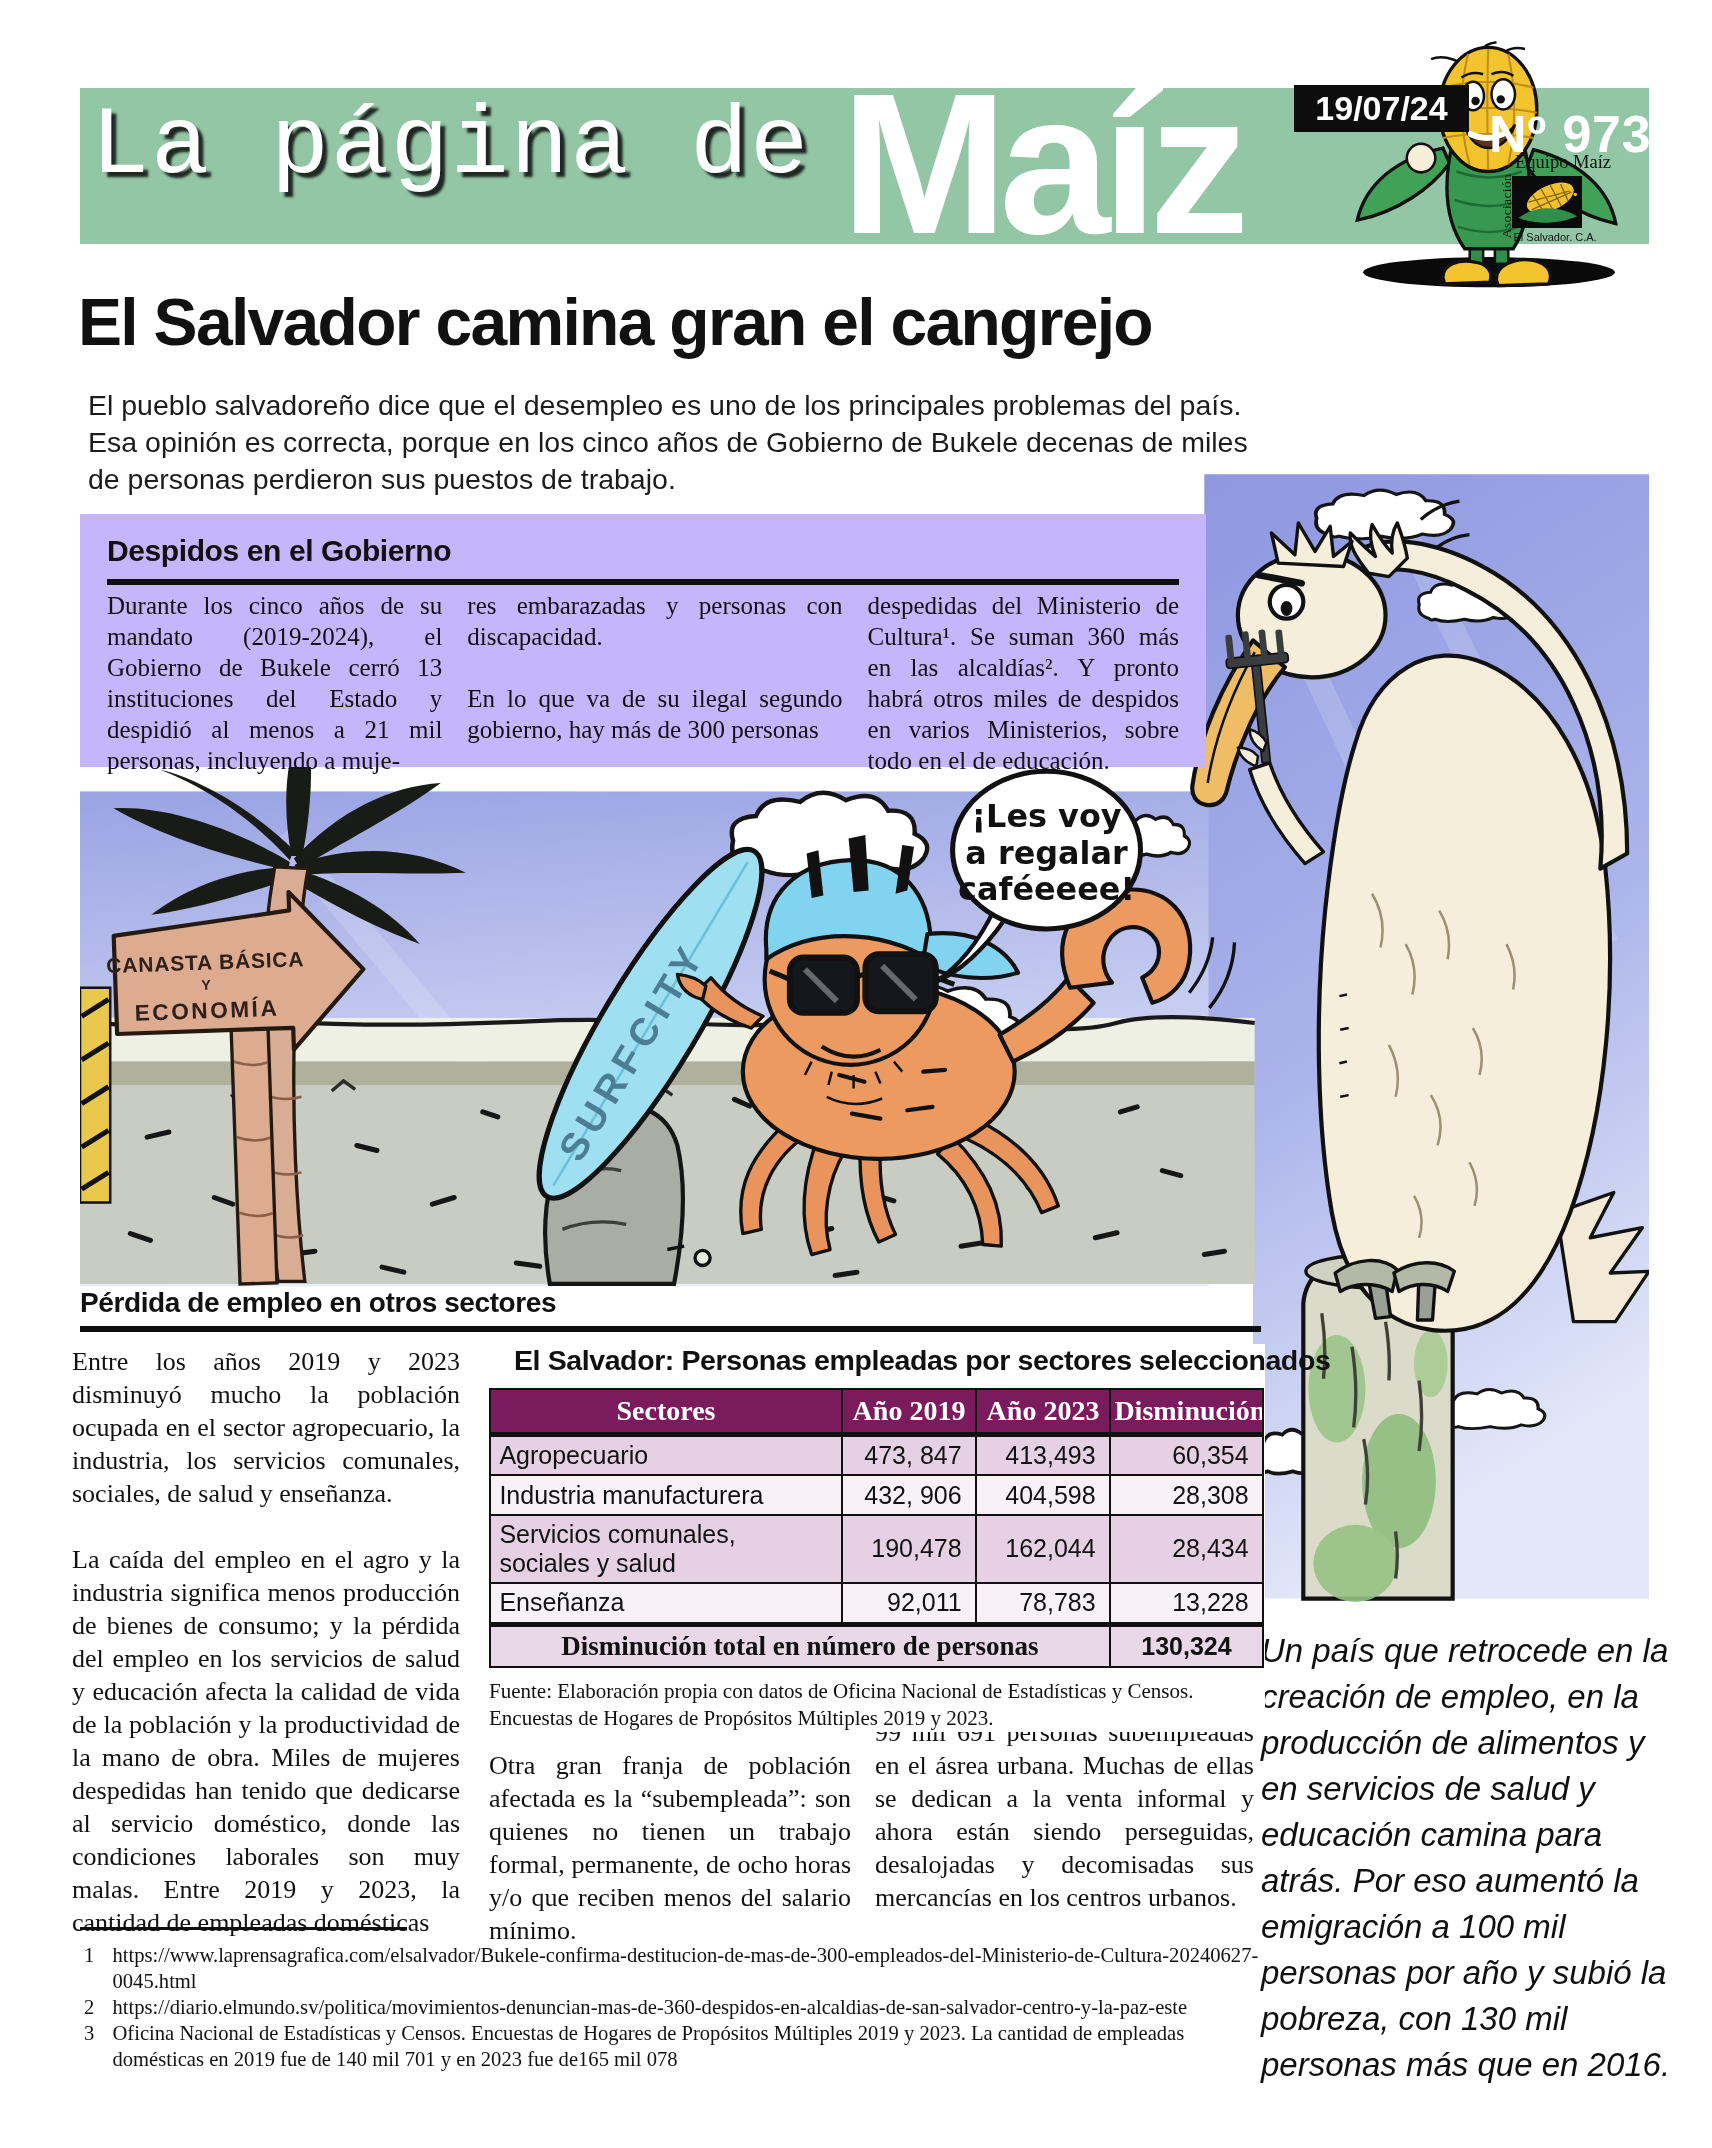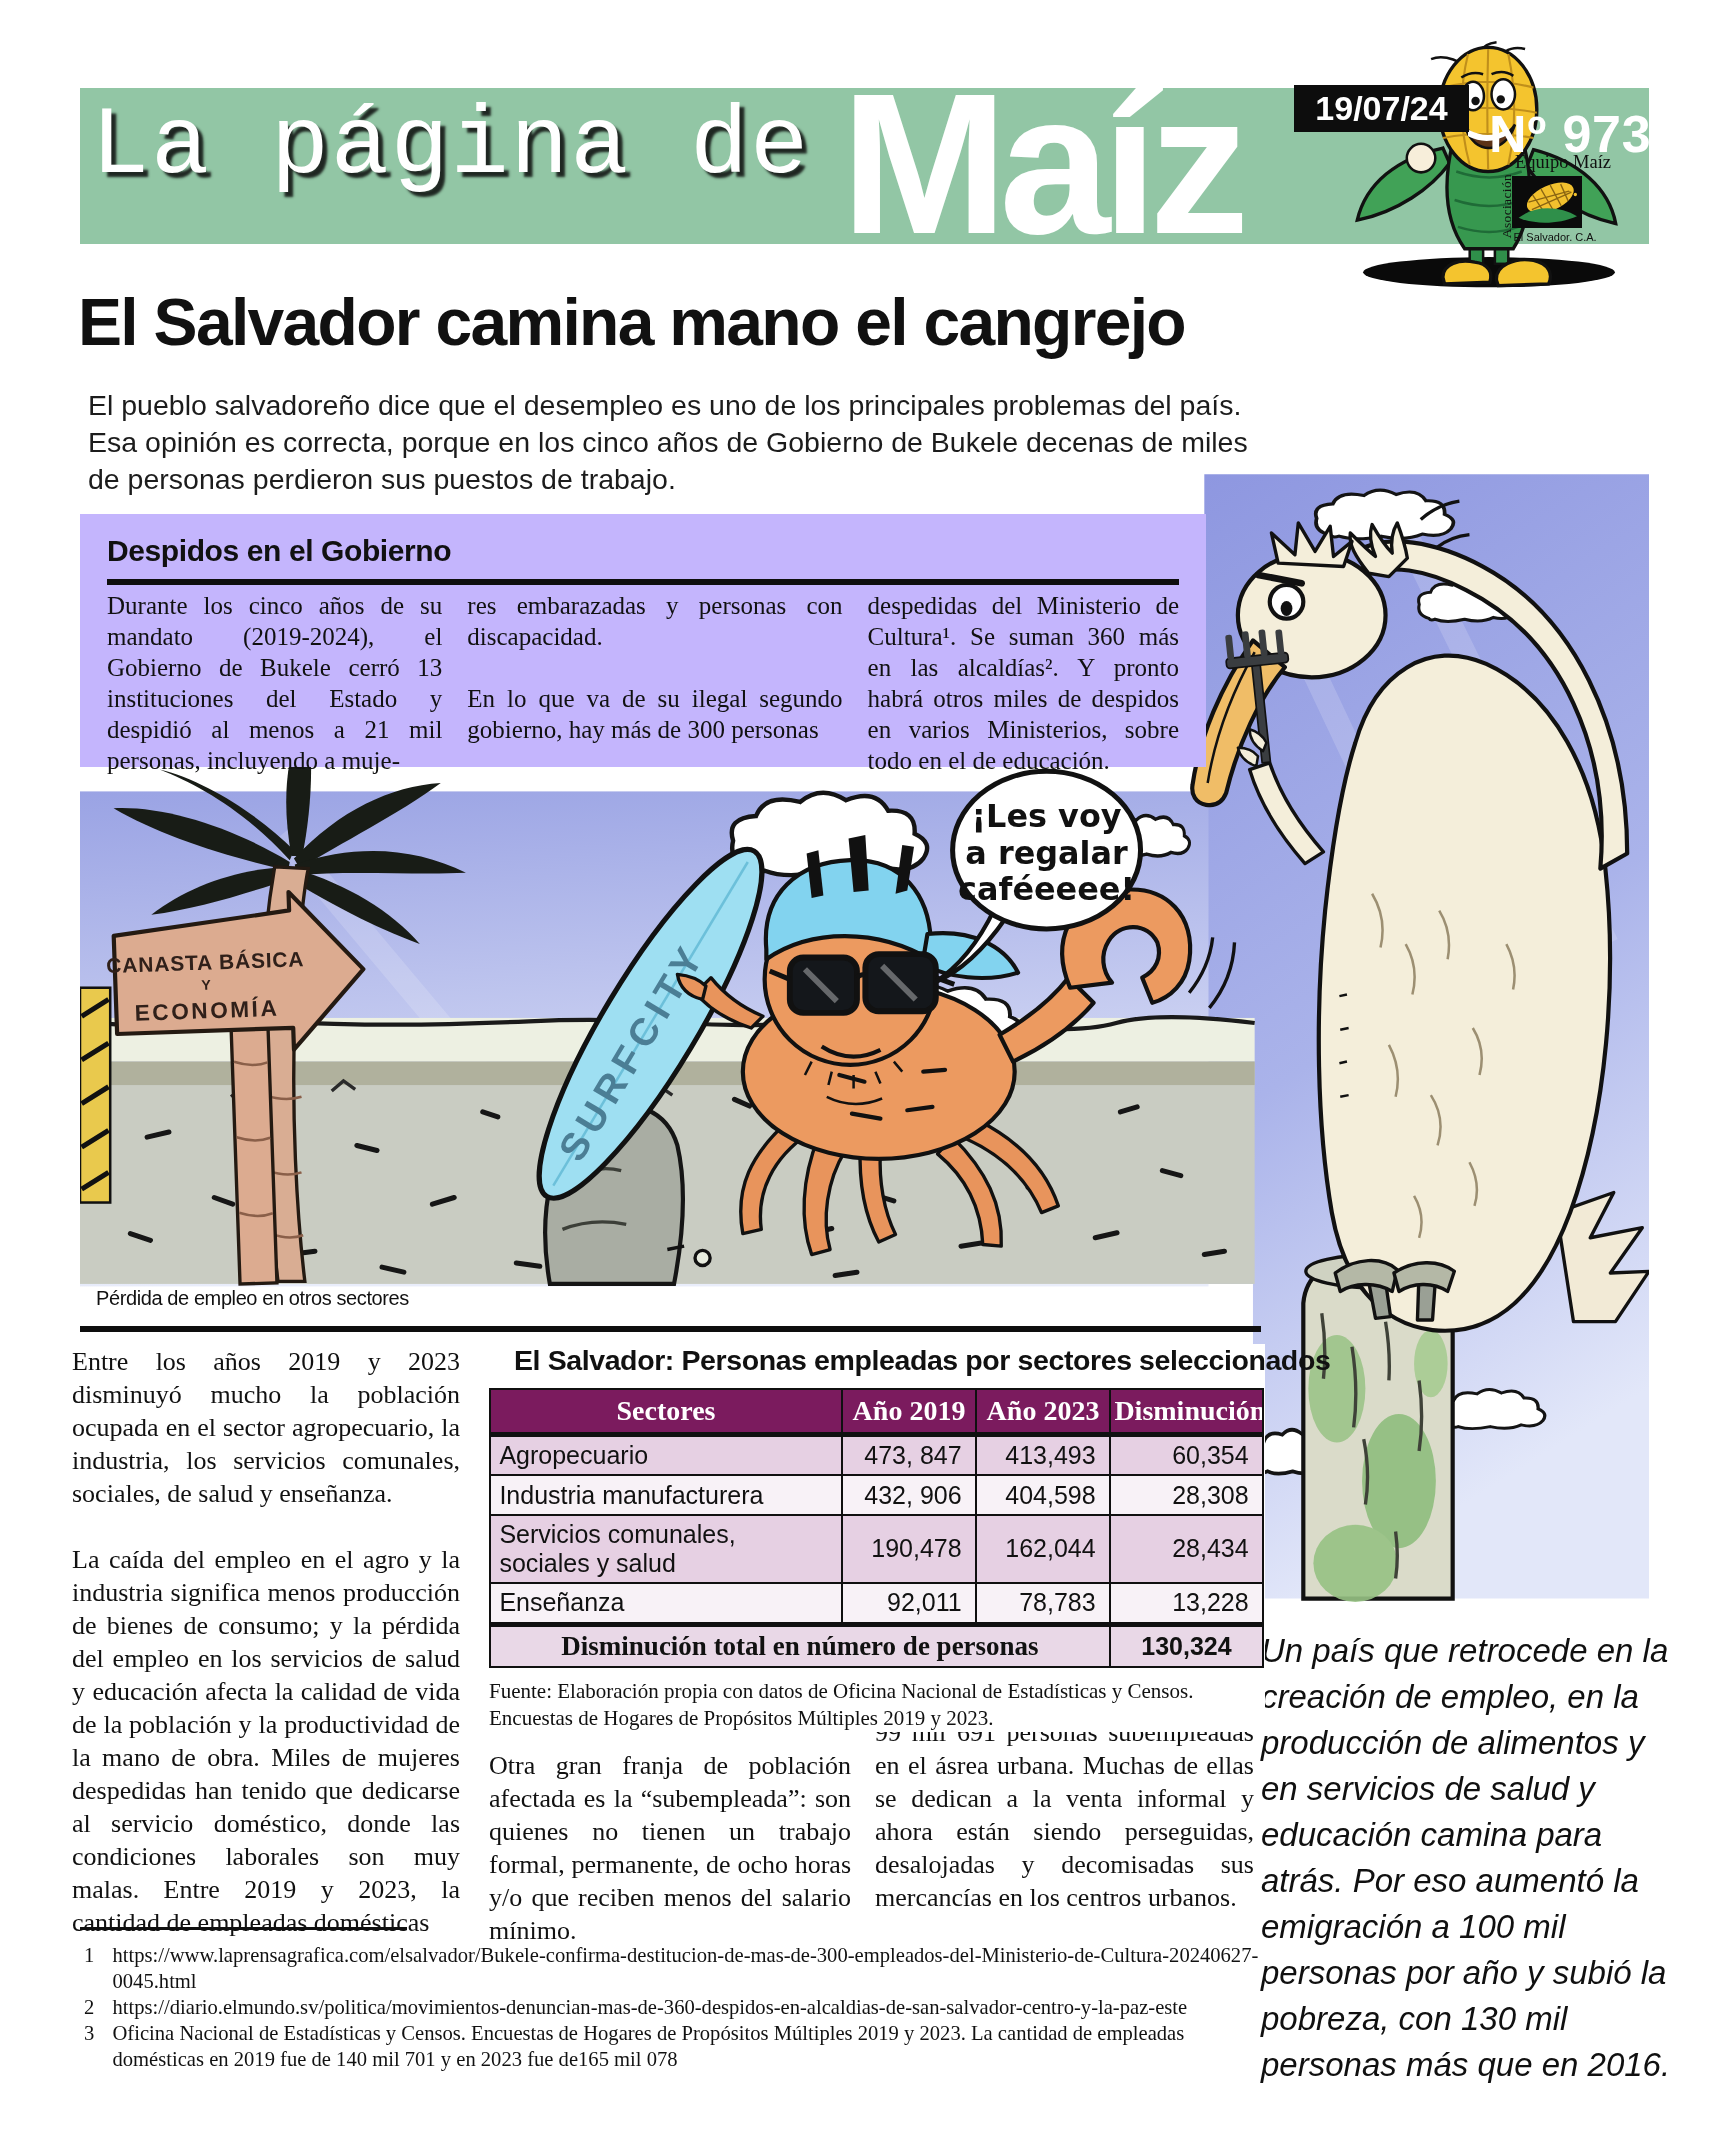--- a/index.html
+++ b/index.html
@@ -30,21 +30,21 @@
       box-sizing:border-box;padding:20px 27px 0 27px;}
   .gbox h2{margin:0;font-size:30px;font-weight:bold;letter-spacing:-0.4px;}
   .gbox .rule{height:5.9px;background:#0e0e0e;margin-top:11px;}
   .gcols{display:flex;gap:25px;margin-top:5px;font-family:"Liberation Serif",serif;
       font-size:25px;line-height:31px;text-align:justify;}
   .gcols .c1{width:336px;} .gcols .c2{width:376px;} .gcols .c3{width:312px;}
   .gcols p{margin:0;} .gcols p+p{margin-top:31px;}
   
   .cartoon{left:80px;top:474px;width:1569px;height:1129px;z-index:0;}
   
-  .sec2title{left:96px;top:1287px;font-size:20px;font-weight:normal;letter-spacing:-0.4px;white-space:nowrap;}
+  .sec2title{left:80px;top:1287px;font-size:28px;font-weight:bold;letter-spacing:-0.4px;white-space:nowrap;}
   .rule2{left:80px;top:1326px;width:1181px;height:5.9px;background:#0e0e0e;}
   .serifcol{font-family:"Liberation Serif",serif;font-size:26px;line-height:33px;text-align:justify;}
   .serifcol p{margin:0;} .serifcol p+p{margin-top:33px;}
   .leftcol{left:72px;top:1345px;width:388px;}
   .midcol{left:489px;top:1683px;width:362px;}
   .rightcol{left:875px;top:1683px;width:379px;}
   
   .tblwrap{left:489px;top:1344px;width:776px;z-index:3;background:#fff;}
   .tbltitle{font-size:28.5px;font-weight:bold;margin:0 0 0 25px;letter-spacing:-0.4px;white-space:nowrap;}
   table.data{border-collapse:collapse;margin-top:11px;width:774px;table-layout:fixed;}
@@ -290,21 +290,21 @@
         <path d="M20,20 l52,8 M20,30 l52,0 M28,14 l4,24 M40,12 l3,28 M52,12 l2,28 M64,16 l0,22" stroke="#8a6512" stroke-width="1.6" fill="none"></path>
       </g>
       <path d="M8,50 C28,34 58,36 78,48 C56,58 26,58 8,50 Z" fill="#2f8f4a"></path>
       <circle cx="70" cy="16" r="2" fill="#f2c12e"></circle>
         <circle cx="76" cy="22" r="2" fill="#f2c12e"></circle>
     </svg>
   </div>
   <span class="country">El Salvador. C.A.</span>
 </div>
 
-<h1 class="abs headline" style="margin:0;">El Salvador camina mano el cangrejo</h1>
+<h1 class="abs headline" style="margin:0;">El Salvador camina gran el cangrejo</h1>
 <p class="abs intro" style="margin:8px;">El pueblo salvadoreño dice que el desempleo es uno de los principales problemas del país. Esa opinión es correcta, porque en los cinco años de Gobierno de Bukele decenas de miles de personas perdieron sus puestos de trabajo.</p>
 
 <div class="abs gbox">
   <h2>Despidos en el Gobierno</h2>
   <div class="rule"></div>
   <div class="gcols">
     <div class="c1">
         <p>Durante los cinco años de su mandato (2019-2024), el Gobierno de Bukele cerró 13 instituciones del Estado y despidió al menos a 21 mil personas, incluyendo a muje-</p>
       </div>
     <div class="c2">

